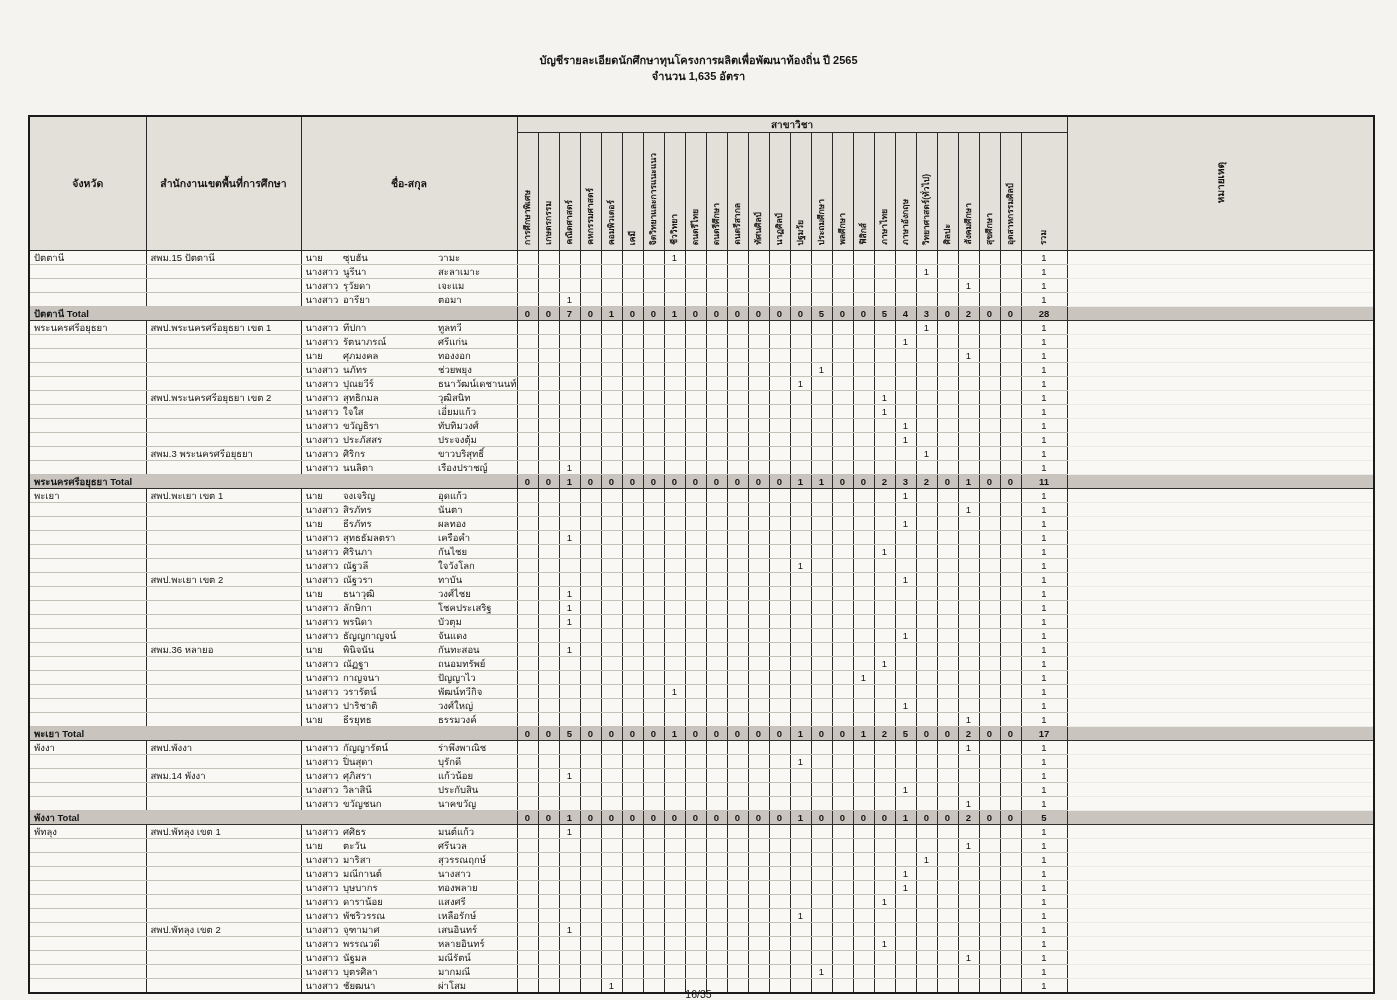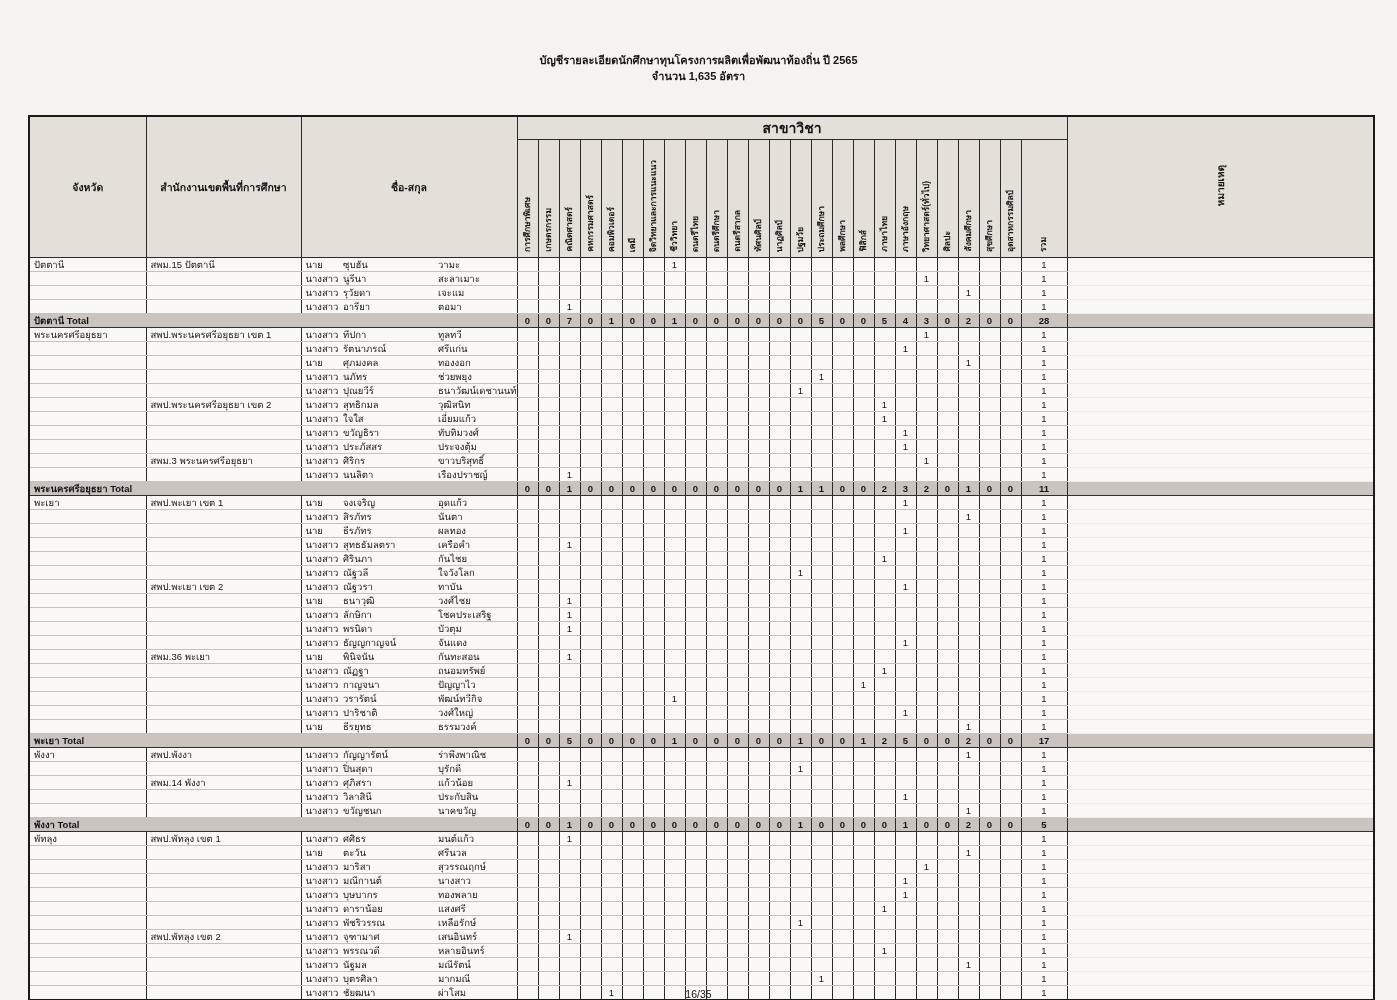--- a/index.html
+++ b/index.html
@@ -21,21 +21,21 @@
     background: #faf8f4;
   }
   th, td { padding: 0; overflow: hidden; white-space: nowrap; }
   .hcell {
     background: #e3e0d9;
     border: 1px solid #2a2a2a;
     font-weight: bold; font-size: 10.5px;
     text-align: center;
   }
   .hrow1 { height: 15px; }
-  .band { font-size: 14px; }
+  .band { font-size: 10px; }
   .vcell { height: 118px; vertical-align: bottom; text-align: center; }
   .vtext {
     writing-mode: vertical-rl;
     transform: rotate(180deg);
     display: inline-block;
     font-size: 8.5px; line-height: 1.1;
     padding: 3px 0;
     max-height: 114px;
   }
   .remarkh { vertical-align: middle; }
@@ -1052,21 +1052,21 @@
         <td class="cell num vline"></td>
         <td class="cell num vline"></td>
         <td class="cell num vline"></td>
         <td class="cell num vline"></td>
         <td class="cell num vline"></td>
         <td class="cell num vline">1</td>
         <td class="cell remark"></td>
       </tr>
       <tr class="brow">
         <td class="cell prov vline"></td>
-        <td class="cell dist vline">สพม.36 พะเยา</td>
+        <td class="cell dist vline">สพม.36 หลายอ</td>
         <td class="cell ttl">นาย</td>
         <td class="cell fn">พินิจนัน</td>
         <td class="cell ln vline">กันทะสอน</td>
         <td class="cell num vline"></td>
         <td class="cell num vline"></td>
         <td class="cell num vline">1</td>
         <td class="cell num vline"></td>
         <td class="cell num vline"></td>
         <td class="cell num vline"></td>
         <td class="cell num vline"></td>

